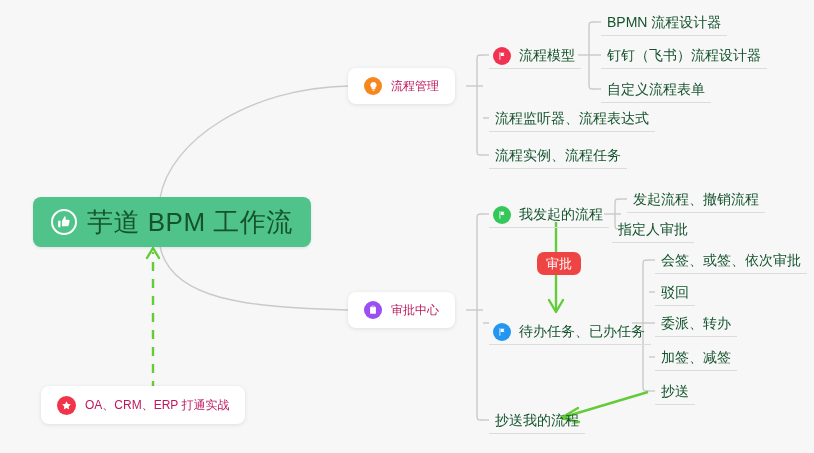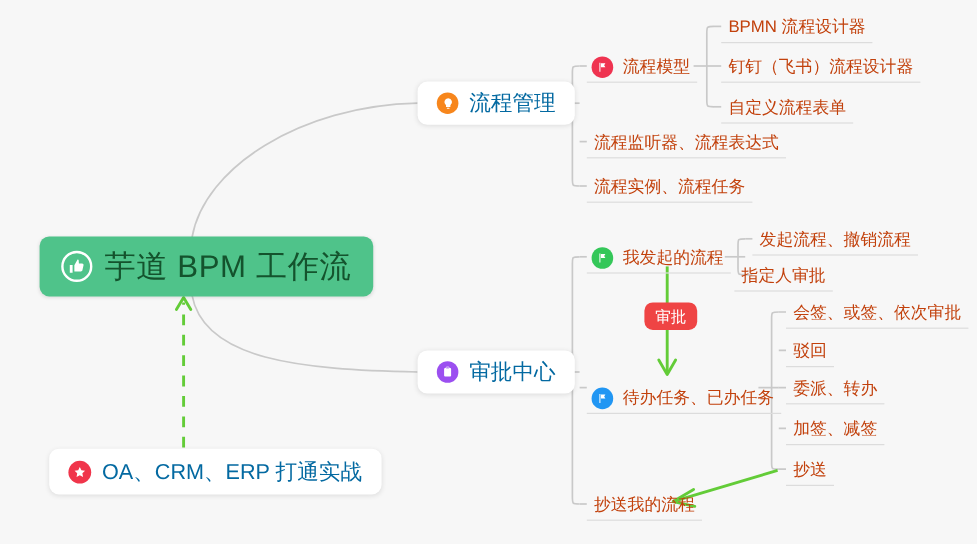--- a/index.html
+++ b/index.html
@@ -50,30 +50,30 @@
     box-shadow: 0 1px 3px rgba(0,0,0,.10);
   }
   .root-node .label { margin-left: 10px; }
 
   
   .card-node {
     background: #ffffff;
     border-radius: 8px;
     padding: 0 16px;
     height: 36px;
-    font-size: 18px;
-    color: #0369a1;
+    font-size: 12px;
+    color: #be185d;
     box-shadow: 0 1px 4px rgba(0,0,0,.10);
   }
   .card-node .label { margin-left: 9px; }
 
   
   .leaf-node {
     font-size: 14px;
-    color: #c2410c;
+    color: #14532d;
     height: 28px;
     padding: 0 6px 0 6px;
     border-bottom: 1px solid #dcdcdc;
     align-items: flex-end;
     padding-bottom: 3px;
   }
   .leaf-node.with-icon { padding-left: 4px; }
   .leaf-node .label { margin-left: 8px; }
   .leaf-node.no-icon .label { margin-left: 0; }
 
@@ -265,21 +265,21 @@
   <div class="node leaf-node no-icon" style="left:655px; top:377px;">
     <span class="label">抄送</span>
   </div>
 
   <div class="node leaf-node no-icon" style="left:489px; top:406px;">
     <span class="label">抄送我的流程</span>
   </div>
 
   <div class="badge-node" style="left:537px; top:252px;">审批</div>
 
-  <div class="node card-node" style="left:41px; top:374px; height:38px;">
+  <div class="node card-node" style="left:41px; top:386px; height:38px;">
     <span class="icon-circle" style="background:#f0354b; width:19px; height:19px;">
       <svg width="11" height="11" viewBox="0 0 24 24" fill="#ffffff">
         <path d="M12 2.5l2.9 6 6.6.9-4.8 4.6 1.2 6.5-5.9-3.1-5.9 3.1 1.2-6.5L2.5 9.4l6.6-.9z"></path>
       </svg>
     </span>
     <span class="label">OA、CRM、ERP 打通实战</span>
   </div>
 
 </div>
 

